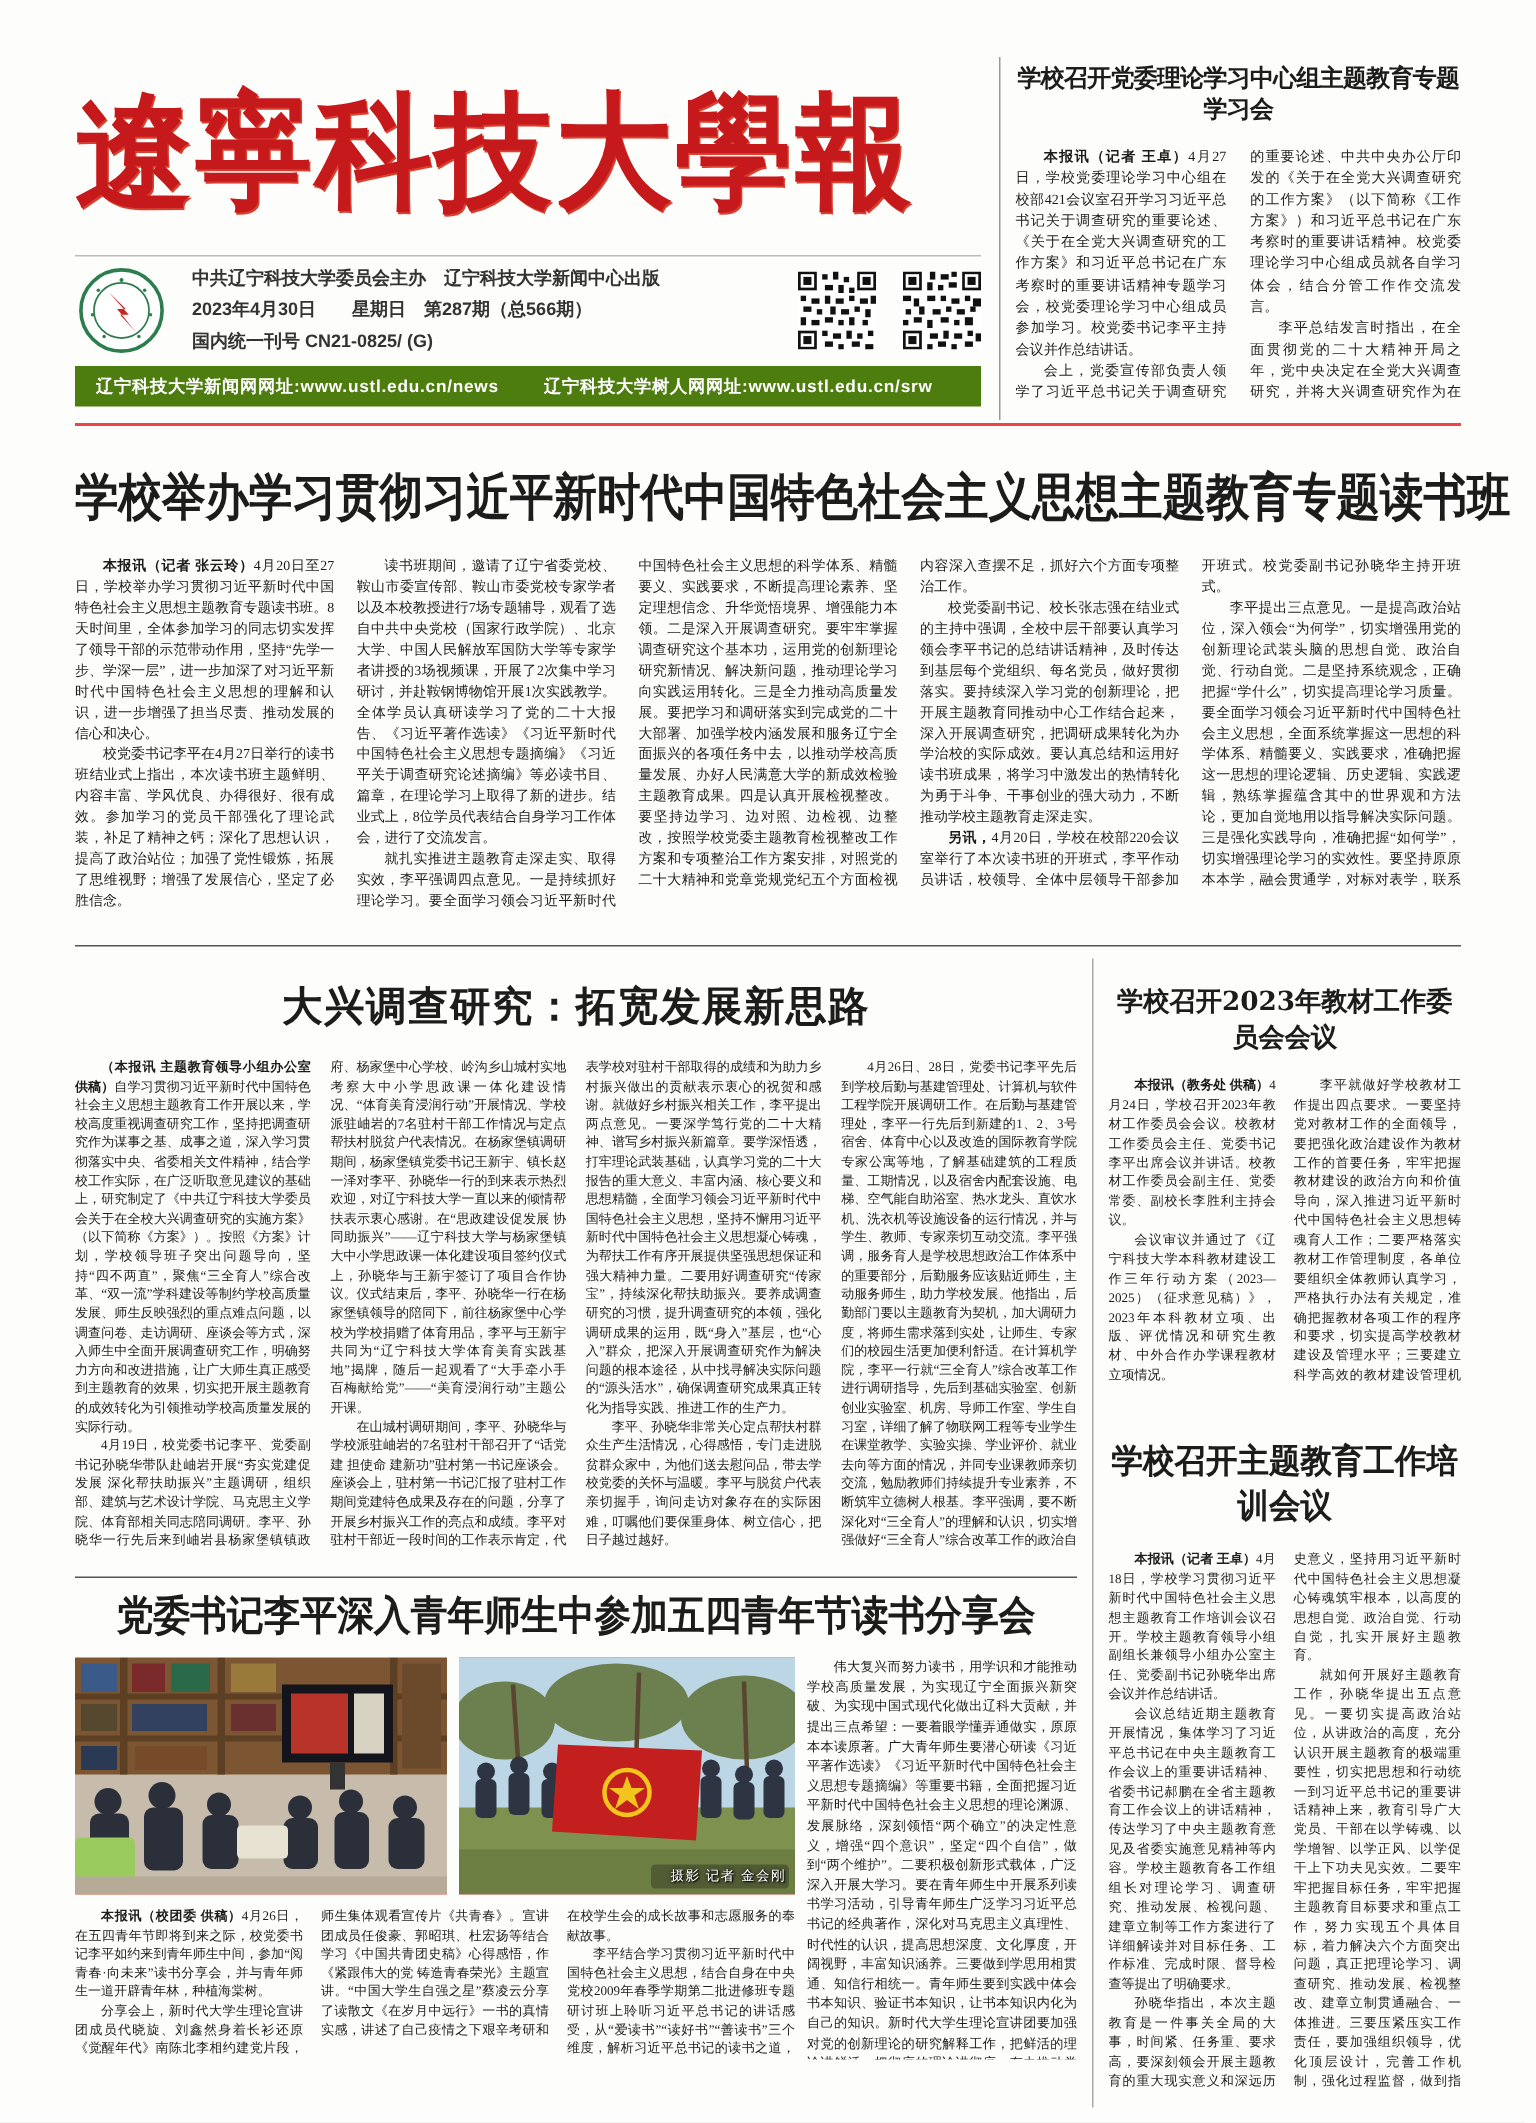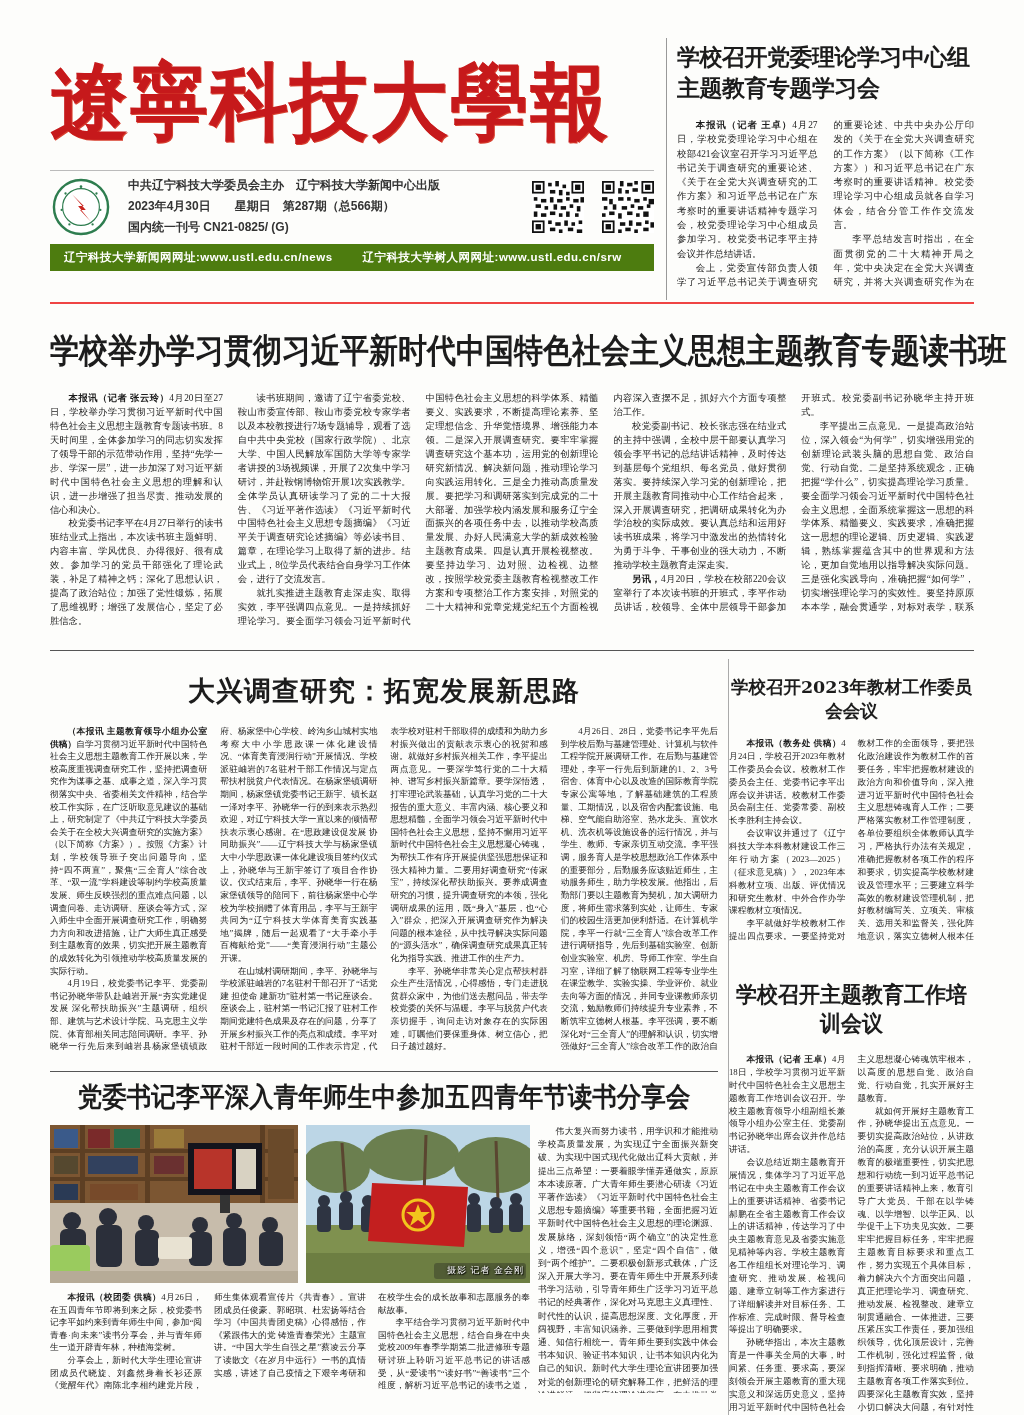--- a/index.html
+++ b/index.html
@@ -28,40 +28,40 @@
   .logo { width:58px; height:58px; flex:0 0 58px; }
   .green-bar {
     background:#4d7c0f; color:#fff; font-size:11.5px; font-weight:bold;
     font-family:"Liberation Sans","DejaVu Sans",sans-serif;
     display:flex; gap:30px; padding:6px 14px; letter-spacing:.5px;
   }
   .head-divider { width:1px; background:#999; margin:4px 10px 0 12px; }
   .tr-article { flex:1; padding-top:8px; }
   .tr-title {
     font-family:"DejaVu Sans","Liberation Sans",sans-serif; font-weight:bold;
-    font-size:23px; text-align:left; letter-spacing:-0.5px; margin-bottom:14px;
+    font-size:16px; text-align:center; letter-spacing:-0.5px; margin-bottom:14px;
   }
   .tr-body { column-count:2; column-gap:16px; height:182px; overflow:hidden;
     font-size:9.4px; line-height:1.52; text-align:justify; }
   p.para { text-indent:2em; margin:0; }
   p.para b { letter-spacing:0; }
   
   .lead-section { padding-top:22px; }
   .lead-headline {
     font-family:"DejaVu Sans","Liberation Sans",sans-serif; font-weight:900;
     font-size:29px; text-align:center; letter-spacing:0px; transform:scaleY(1.15);
     margin:6px 0 20px 0; white-space:nowrap;
   }
   .lead-body { column-count:5; column-gap:15px; height:248px; overflow:hidden;
     font-size:9.3px; line-height:1.5; text-align:justify; }
   .rule { border:none; border-top:1px solid #555; margin:10px 0 8px 0; }
   
   .mid-wrap { display:flex; }
   .mid-left { flex:0 0 668px; width:668px; }
-  .mid-right { flex:1; border-left:1px solid #aaa; margin-left:10px; }
+  .mid-right { flex:1; border-left:1px solid #aaa; margin-left:10px; padding-left:10px; }
   .research-headline {
     font-family:"DejaVu Serif","Liberation Serif",serif; font-weight:bold;
     font-size:27px; text-align:center; margin:14px 0 16px 0; letter-spacing:1px;
   }
   .research-body { column-count:4; column-gap:13px; height:336px; overflow:hidden;
     font-size:8.7px; line-height:1.45; text-align:justify; }
   .left-rule { border:none; border-top:1px solid #555; margin:10px 0 6px 0; }
   .youth-headline {
     font-family:"DejaVu Sans","Liberation Sans",sans-serif; font-weight:900;
     font-size:24.5px; text-align:center; transform:scaleY(1.1);

